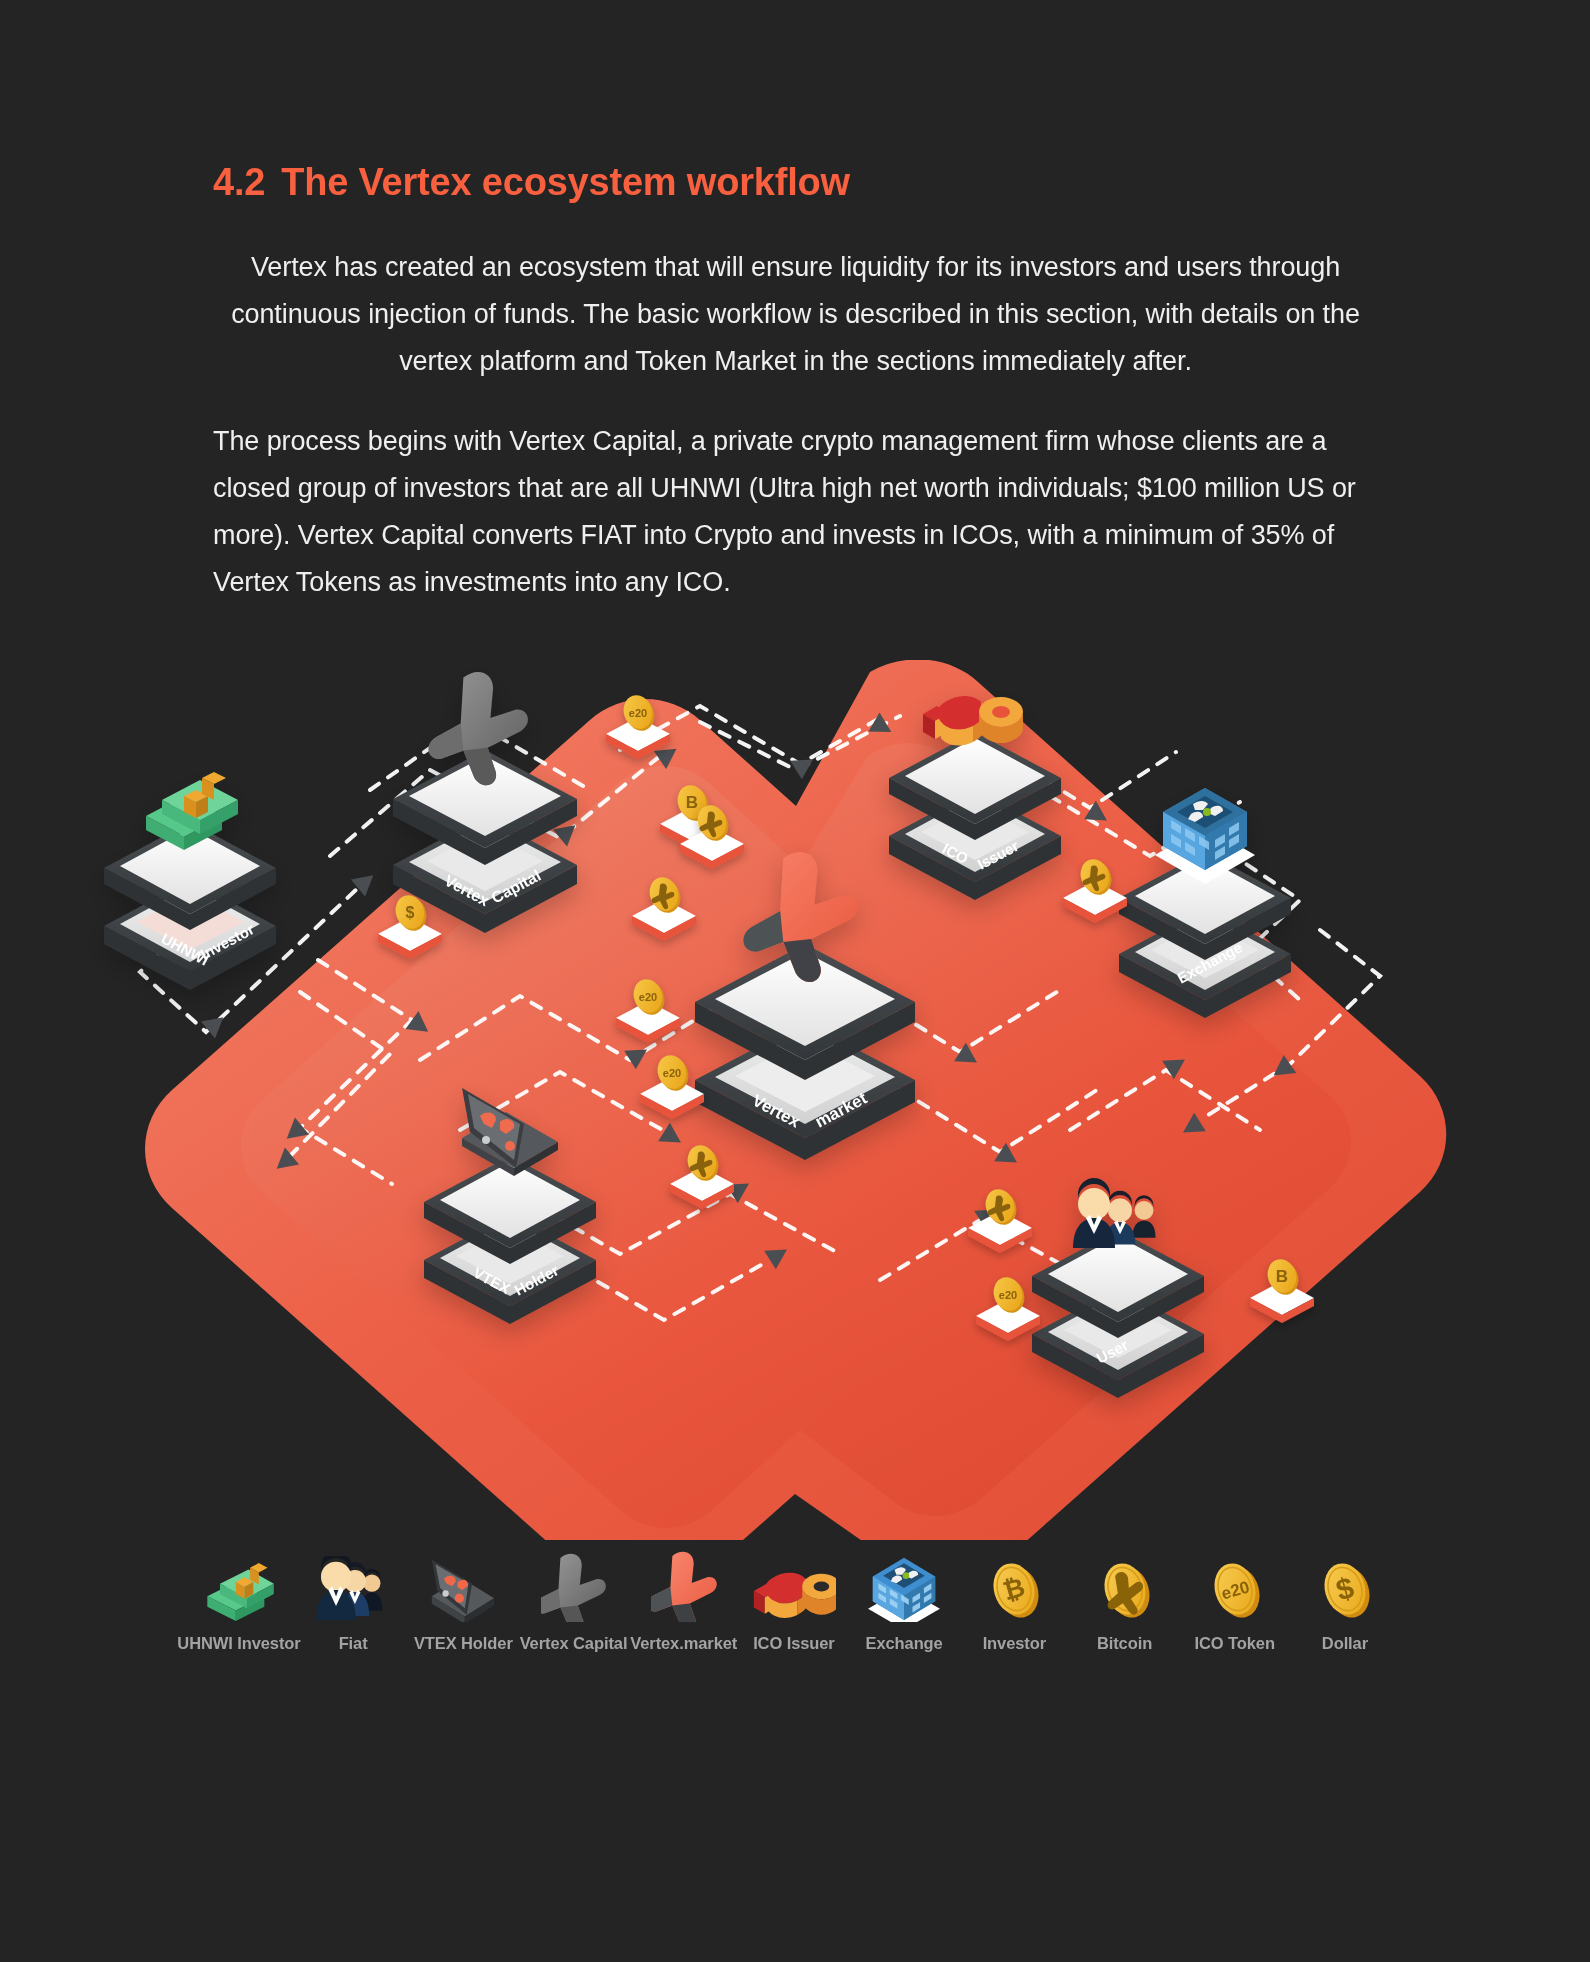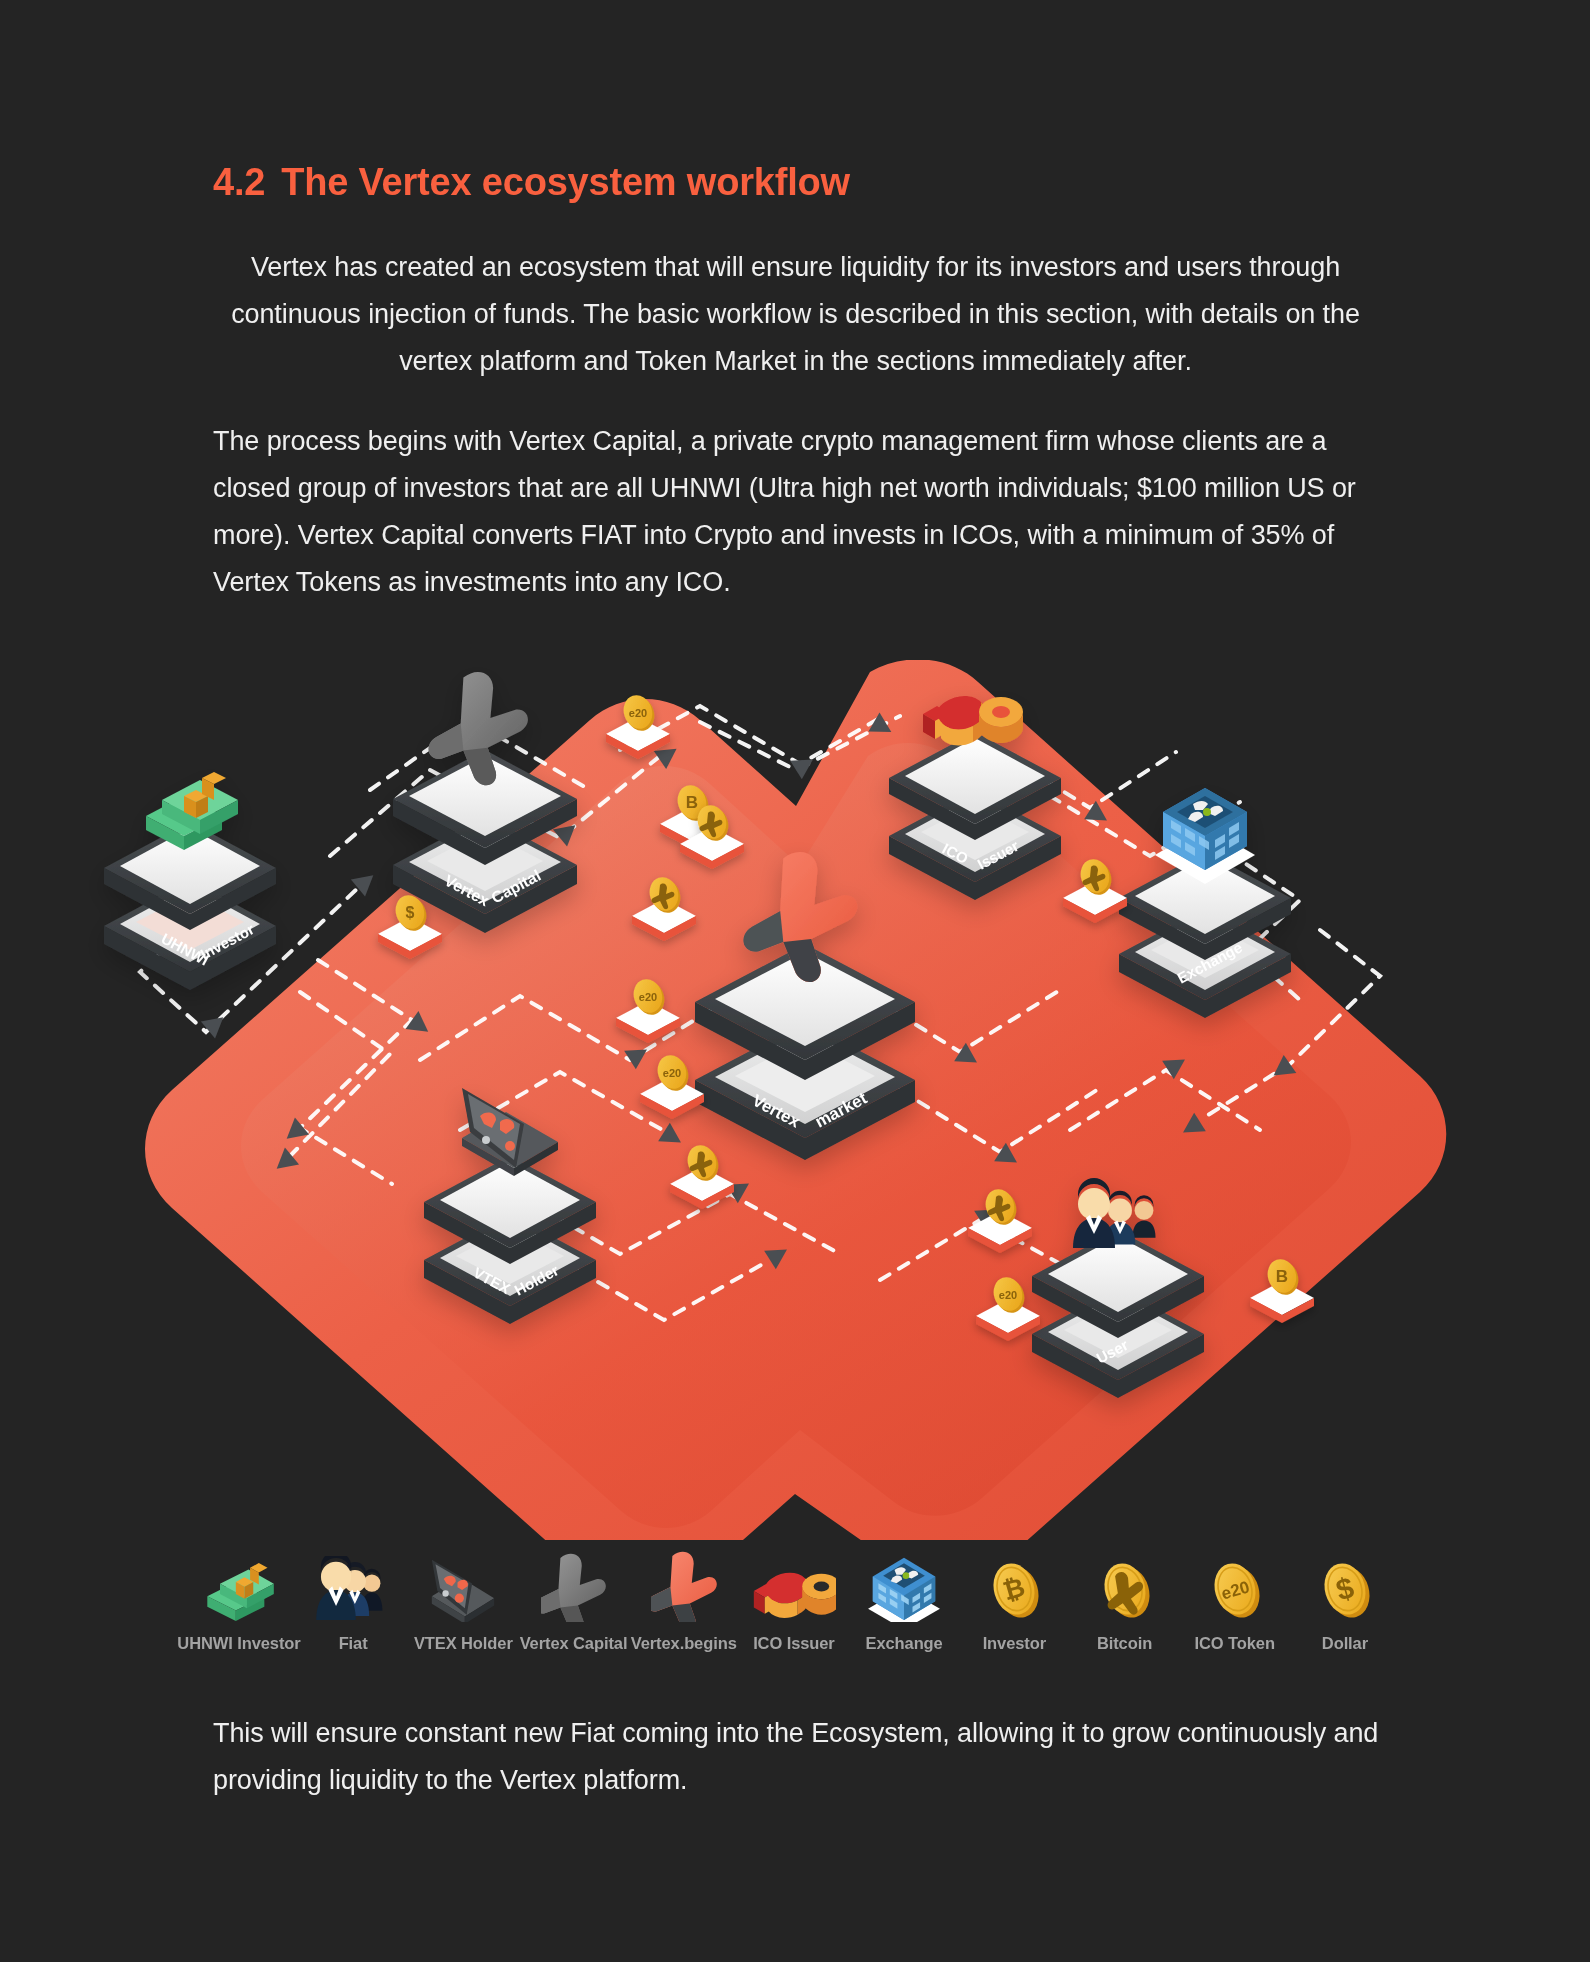--- a/index.html
+++ b/index.html
@@ -648,21 +648,21 @@
             <linearGradient id="lgCoral" x1="0" y1="0" x2="1" y2="1">
               <stop offset="0%" stop-color="#fa8e76"></stop>
               <stop offset="100%" stop-color="#e8573c"></stop>
             </linearGradient>
           </defs>
           <path d="M-12,-32 C-2,-40 10,-36 10,-24 L8,-4 L24,-10 C34,-12 38,0 28,6 L6,17 L12,34 C14,44 2,48 -4,38 L-12,19 L-28,25 C-38,27 -42,15 -32,9 L-14,0 Z" fill="url(#lgCoral)"></path>
           <path d="M-14,0 L-32,9 C-42,15 -38,27 -28,25 L-12,19 Z" fill="#4e5255"></path>
           <path d="M6,17 L12,34 C14,44 2,48 -4,38 L-12,19 Z" fill="#3d4144"></path>
         </svg>
       </div>
-      <div class="legend-label">Vertex.begins</div>
+      <div class="legend-label">Vertex.market</div>
     </div>
 
     <div class="legend-item">
       <div class="legend-icon">
         <svg width="84" height="62" viewBox="-46 -32 92 64">
           <path d="M-44,0 L-30,-8 L-18,-1 L-32,7 Z" fill="#d42f2f"></path>
           <path d="M-44,0 L-44,18 L-32,25 L-32,7 Z" fill="#b02222"></path>
           <path d="M-32,7 L-32,25 L-18,17 L-18,-1 Z" fill="#f2a83c"></path>
           <path d="M-24,-14 C-12,-22 4,-22 12,-14 C20,-6 16,4 4,10 C-8,16 -22,14 -28,6 C-34,-2 -32,-9 -24,-14 Z" fill="#d42f2f"></path>
           <path d="M-28,6 L-28,22 C-22,30 -8,32 4,26 L4,10 C-8,16 -22,14 -28,6 Z" fill="#f2a83c"></path>
@@ -775,16 +775,15 @@
           <ellipse cx="0" cy="0" rx="16.5" ry="22" transform="rotate(-16 0 0)" fill="none" stroke="#d79d18" stroke-width="1.6"></ellipse>
           <text x="0" y="10" text-anchor="middle" fill="#8a6208" font-family="Liberation Sans, sans-serif" font-size="30" font-weight="bold" transform="rotate(-16 0 0)">$</text>
         </svg>
       </div>
       <div class="legend-label">Dollar</div>
     </div>
 
   </div>
 
   <div class="bottom-content">
-    <p class="body-text">This will ensure constant new Fiat coming into the Ecosystem, allowing it to grow continuously and providing liquidity to the Vertex platform.</p>
   </div>
 
 </div>
 
 </body></html>

